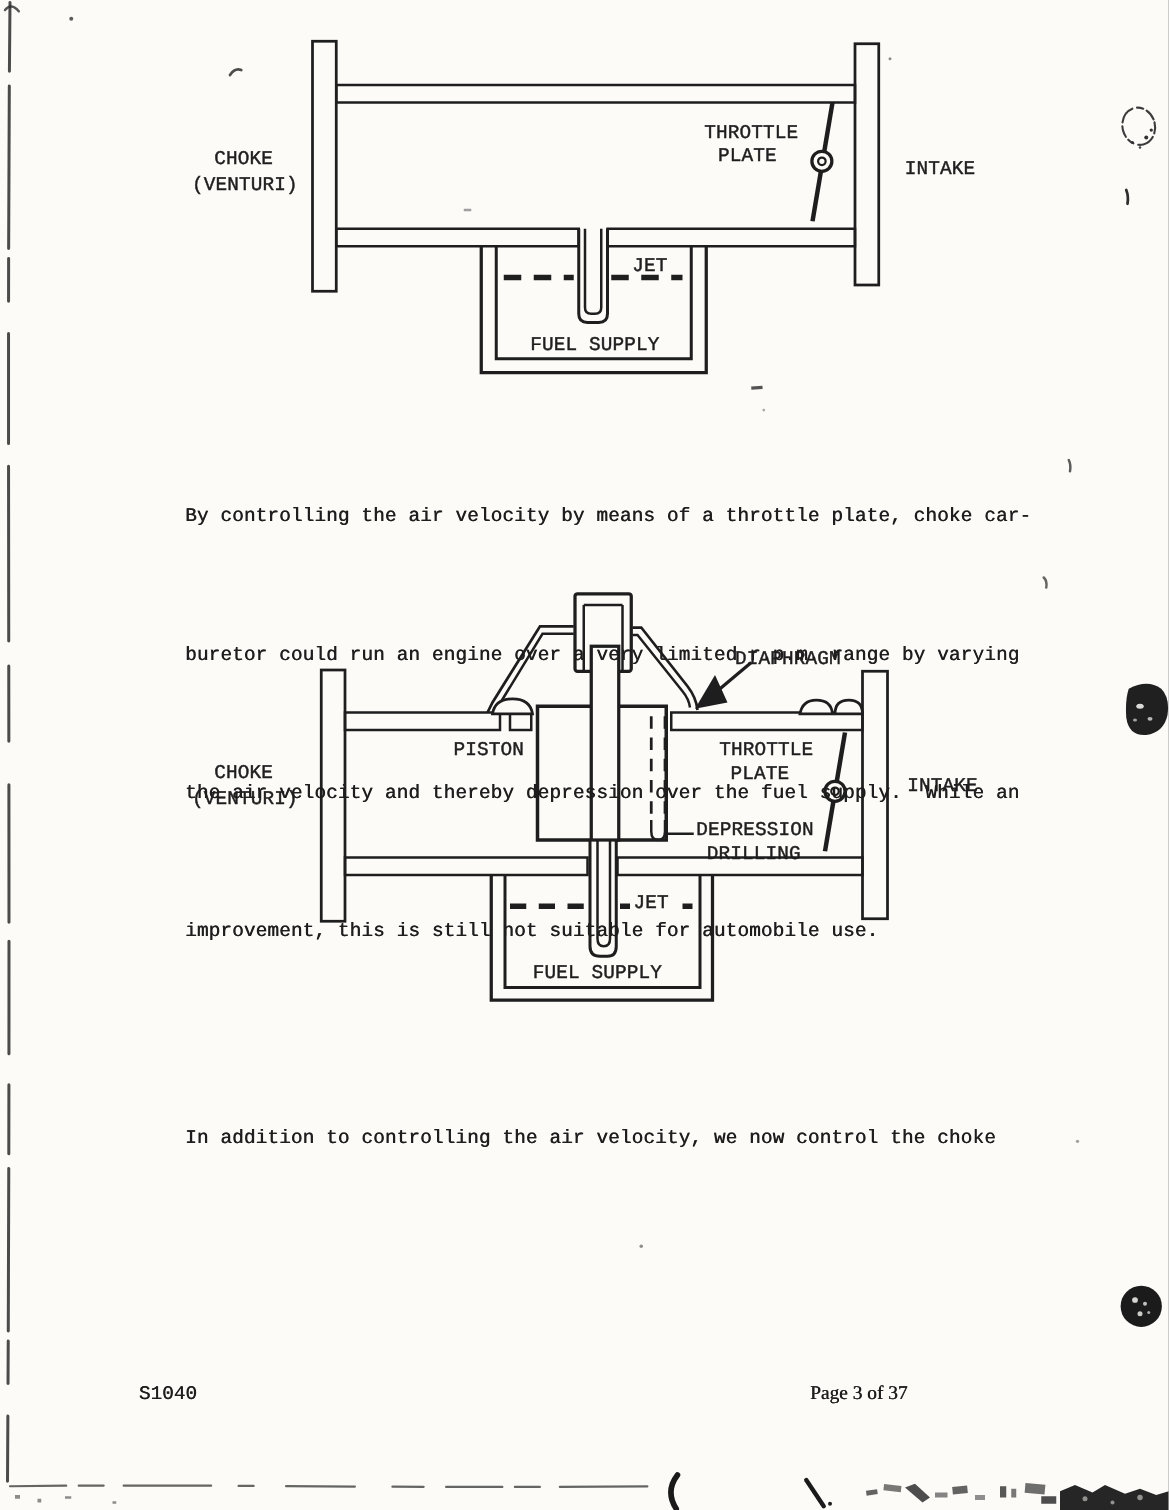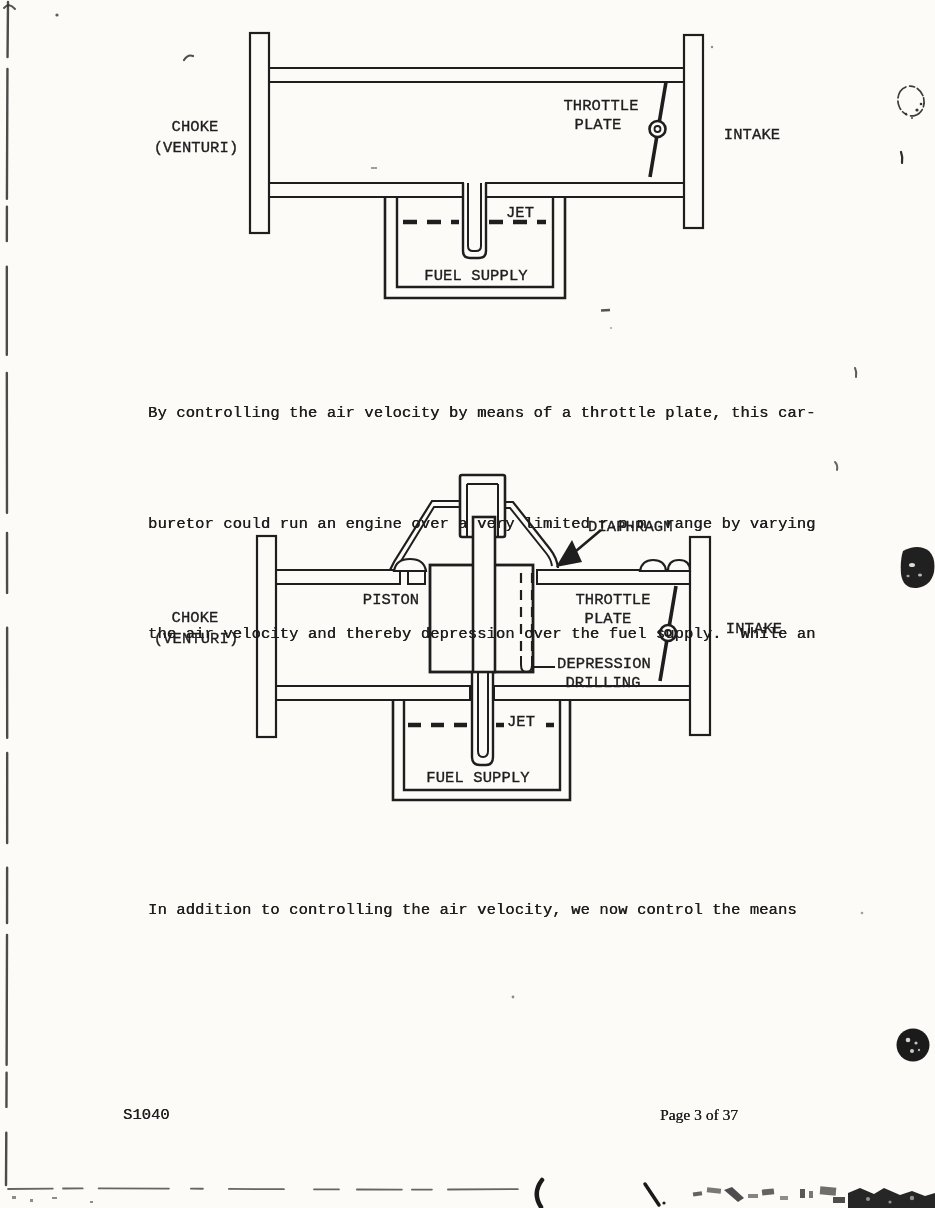--- a/index.html
+++ b/index.html
@@ -11,21 +11,20 @@
   }
   .para {
     position:absolute; font-size:15.5px; line-height:36.9px;
     white-space:pre; letter-spacing:0.1px;
     text-shadow:0.35px 0 0 currentColor;
   }
   .pline { height:36.9px; }
   .footer-item {
     position:absolute; font-size:15.5px; white-space:pre;
     text-shadow:0.35px 0 0 currentColor;
-    margin-left:12px;
   }
   svg.layer { position:absolute; left:0; top:0; }
   .slbl {
     font-family:"Liberation Mono","DejaVu Sans Mono",monospace;
     font-size:15.5px; fill:#1e1e1e; stroke:#1e1e1e; stroke-width:0.35;
     letter-spacing:0.1px;
   }
   .ink   { stroke:#1e1e1e; fill:none; }
   .inkf  { fill:#1e1e1e; stroke:none; }
   .paperf{ fill:#fcfbf8; }
@@ -215,27 +214,28 @@
         <circle cx="712" cy="47" r="1.2" fill="#444" opacity="0.6"></circle>
         <rect x="371" y="167" width="6" height="2" fill="#444" opacity="0.5"></rect>
         <circle cx="513" cy="997" r="1.4" fill="#444" opacity="0.6"></circle>
         <circle cx="862" cy="913" r="1.3" fill="#444" opacity="0.5"></circle>
         <circle cx="611" cy="328" r="1.1" fill="#555" opacity="0.5"></circle>
       </g>
     </g>
   </svg>
 
   <div class="para" style="left:148px; top:321px;">
-    <div class="pline">By controlling the air velocity by means of a throttle plate, this car-</div>
+    <div class="pline">By controlling the air velocity by means of a throttle plate, choke car-</div>
     <div class="pline">buretor could run an engine over a very limited r.p.m. range by varying</div>
     <div class="pline">the air velocity and thereby depression over the fuel supply.  While an</div>
+    <div class="pline">improvement, this is still not suitable for automobile use.</div>
   </div>
 
   <div class="para" style="left:148px; top:818px;">
-    <div class="pline">In addition to controlling the air velocity, we now control the means</div>
+    <div class="pline">In addition to controlling the air velocity, we now control the choke</div>
     
     
     
   </div>
 
   <div class="footer-item" style="left:111px; top:1106px;">S1040</div>
   <div class="footer-item" style="left:648px; top:1106px;font-family:Liberation Serif, serif;">Page 3 of 37</div>
 
 </div>
 

